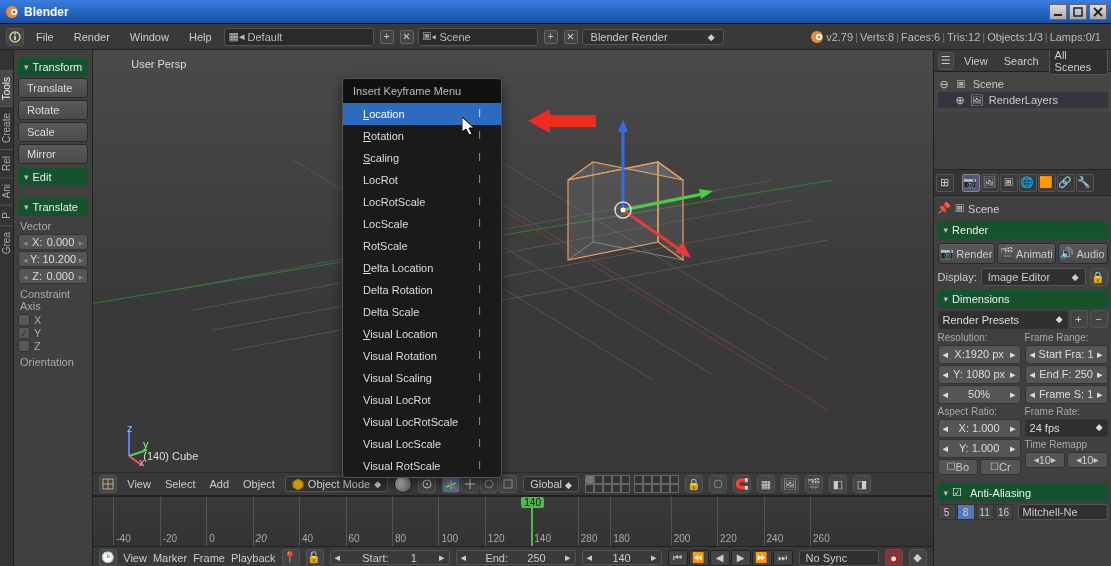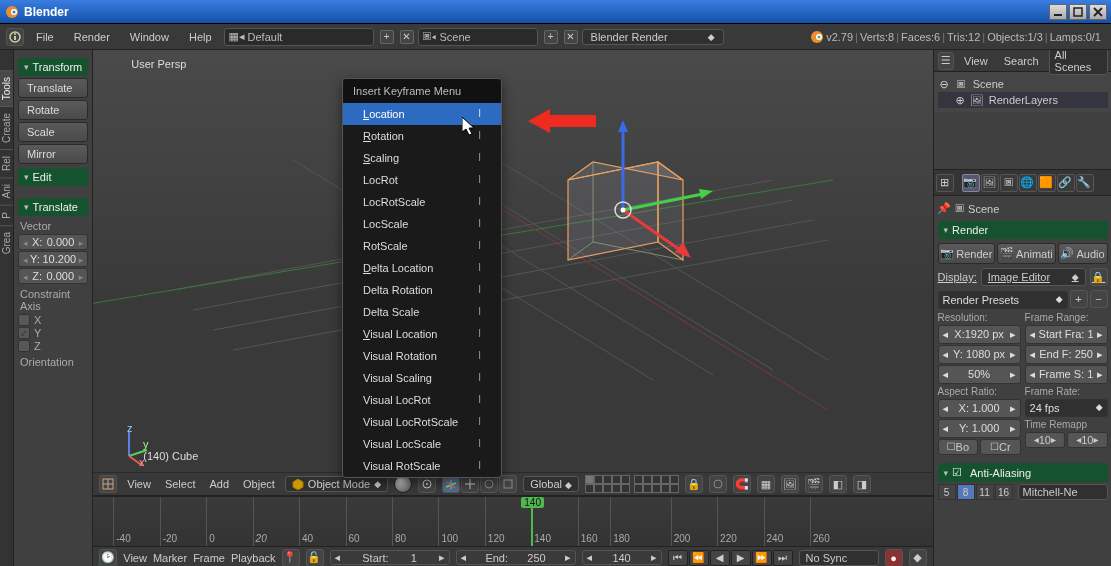--- a/index.html
+++ b/index.html
@@ -88,21 +88,21 @@
   .ol-icon{width:18px;height:14px;display:flex;align-items:center;justify-content:center;font-size:11px;}
   
   .prop-tabs{height:26px;background:#353535;border-bottom:1px solid #222;display:flex;align-items:center;padding:2px;gap:1px;}
   .prop-tab{width:18px;height:18px;background:#3a3a3a;border:1px solid #555;border-radius:2px;display:flex;align-items:center;justify-content:center;}
   .prop-tab.active{background:#557;border-color:#888;}
   
   .prop-body{flex:1;padding:4px;overflow:hidden;}
   .pin-row{display:flex;align-items:center;gap:4px;padding:2px 0;}
   .render-btns{display:flex;gap:2px;margin:4px 0;}
   .rbtn{flex:1;background:linear-gradient(#5a5a5a,#4a4a4a);border:1px solid #2a2a2a;border-radius:3px;padding:3px 2px;display:flex;align-items:center;justify-content:center;gap:2px;font-size:10px;}
-  .disp-row{display:flex;align-items:center;gap:4px;margin:4px 0;text-decoration:underline;}
+  .disp-row{display:flex;align-items:center;gap:4px;margin:4px 0;}
   .disp-sel{flex:1;background:#303030;border:1px solid #555;border-radius:3px;padding:2px 6px;display:flex;justify-content:space-between;align-items:center;}
   .dim-field{background:#555;border:1px solid #333;border-radius:3px;padding:2px 4px;color:#ddd;display:flex;justify-content:space-between;margin:1px 0;font-size:10px;}
   .dim-field.dropdown{background:#303030;}
   .dim-half{display:flex;gap:4px;}
   .dim-col{flex:1;}
   .dim-label{color:#aaa;font-size:10px;margin:2px 0;}
   .dim-row{display:flex;gap:2px;}
   .small-field{flex:1;background:#555;border:1px solid #333;border-radius:3px;padding:1px 3px;font-size:10px;display:flex;justify-content:center;}
   
   .aa-samples{display:flex;gap:1px;align-items:center;}
@@ -427,21 +427,21 @@
           <div class="tick" style="left: 20px;">-40</div>
           <div class="tick" style="left: 66.4516px;">-20</div>
           <div class="tick" style="left: 112.903px;">0</div>
           <div class="tick" style="left: 159.355px; font-style: italic;">20</div>
           <div class="tick" style="left: 205.806px;">40</div>
           <div class="tick" style="left: 252.258px;">60</div>
           <div class="tick" style="left: 298.71px;">80</div>
           <div class="tick" style="left: 345.161px;">100</div>
           <div class="tick" style="left: 391.613px;">120</div>
           <div class="tick" style="left: 438.065px;">140</div>
-          <div class="tick" style="left: 484.516px;">160</div>
+          <div class="tick" style="left: 484.516px;">280</div>
           <div class="tick" style="left: 517px;">180</div>
           <div class="tick" style="left: 577.419px;">200</div>
           <div class="tick" style="left: 623.871px;">220</div>
           <div class="tick" style="left: 670.323px;">240</div>
           <div class="tick" style="left: 716.774px;">260</div>
           <div class="playhead" style="left: 438.065px;">
             <div class="flag">140</div>
           </div>
         </div>
     </div>
@@ -544,20 +544,23 @@
       </div>
       <div class="disp-row">
         <span>Display:</span>
         <div class="disp-sel">
             <span>Image Editor</span>
             <span style="font-size:9px">◆</span>
           </div>
         <div class="hdr-btn">🔒</div>
       </div>
 
+      <div class="panel-header">
+          <span>Dimensions</span>
+        </div>
       <div style="display:flex;gap:2px;">
         <div class="dim-field dropdown" style="flex:1">
             <span>Render Presets</span>
             <span style="font-size:9px">◆</span>
           </div>
         <div class="hdr-btn">+</div>
         <div class="hdr-btn">−</div>
       </div>
 
       <div class="dim-half">

